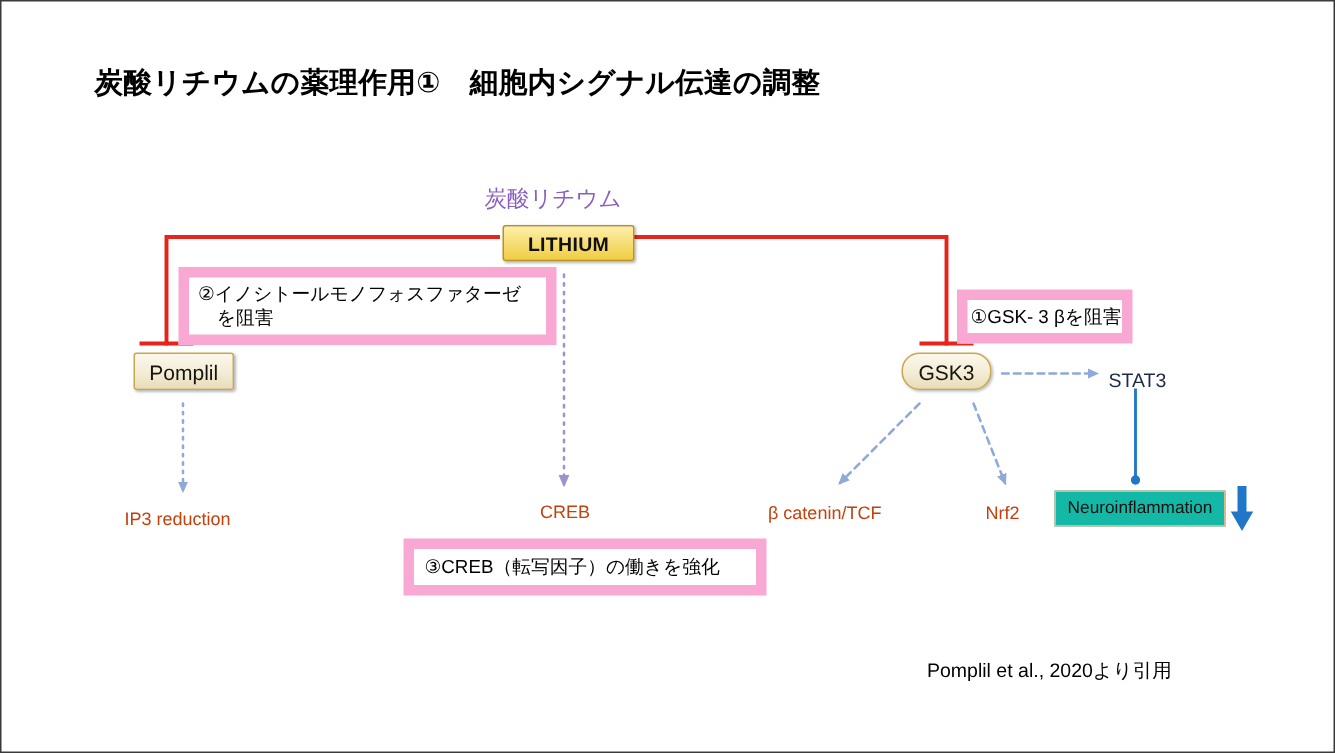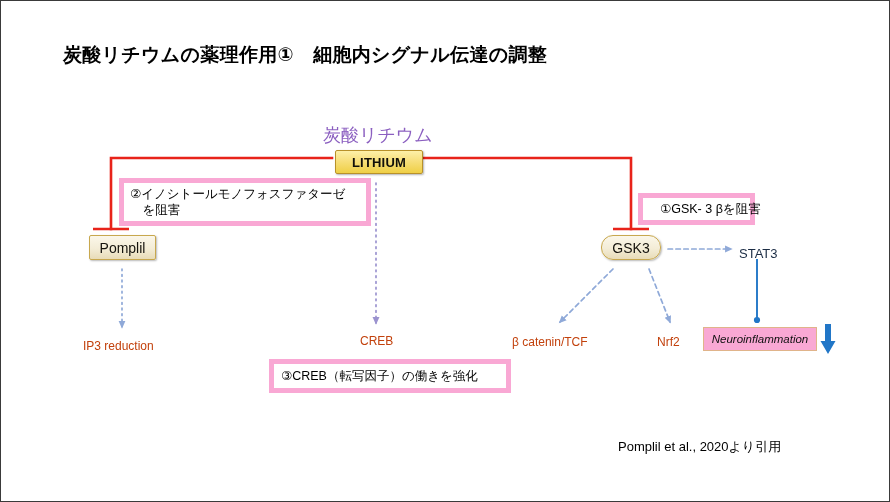--- a/index.html
+++ b/index.html
@@ -26,21 +26,21 @@
     font-weight:bold;
     color:#000000;
     letter-spacing:0.3px;
     white-space:pre;
   }
 
   
   .li-caption{
     position:absolute;
     left:322px; top:122px;
-    font-size:18px;
+    font-size:15px;
     color:#8b5fc0;
     white-space:nowrap;
   }
 
   
   .lithium{
     position:absolute;
     left:334px; top:149px;
     width:88px; height:24px;
     box-sizing:border-box;
@@ -65,29 +65,29 @@
     font-size:14px;color:#15130d;
   }
   .node-impase{left:88px; top:234px; width:67px;height:25px;}
   .node-gsk3 {left:600px;top:234px; width:60px;height:25px;border-radius:12px;}
 
   
   .callout{
     position:absolute;
     box-sizing:border-box;
     background:#ffffff;
-    border:5px solid #f9a8d4;
+    border:7px solid #f9a8d4;
     font-size:12.5px;
     color:#000000;
     line-height:1.28;
     padding:3px 5px 3px 6px;
     white-space:pre;
   }
   .callout-imp {left:118px; top:177px; width:252px;}
-  .callout-gsk {left:637px; top:192px; width:117px; padding:3px 17px;}
+  .callout-gsk {left:637px; top:192px; width:117px; padding:3px 2px;}
   .callout-creb{left:268px; top:358px; width:242px; padding:4px 7px;}
 
   
   .lbl{
     position:absolute;
     font-size:12px;
     color:#c2410c;
     white-space:nowrap;
   }
   .lbl-ip3   {left:82px; top:338px;}
@@ -95,24 +95,24 @@
   .lbl-bcat  {left:511px;top:334px;}
   .lbl-nrf2  {left:656px;top:334px;}
   .lbl-stat3 {left:738px;top:245px; font-weight:normal; font-size:13px; color:#1b2c44;}
 
   
   .neuro-box{
     position:absolute;
     left:702px; top:326px;
     width:114px;height:24px;
     box-sizing:border-box;
-    background:#f9a8d4;
+    background:#14b8a6;
     border:1.4px solid #e0b48a;
     display:flex;align-items:center;justify-content:center;
-    font-size:11.5px;color:#111111;font-style:italic;
+    font-size:11.5px;color:#111111;
   }
   .neuro-arrow{
     position:absolute;
     left:819px; top:323px;
     width:16px;height:31px;
   }
 
   
   .citation{
     position:absolute;

